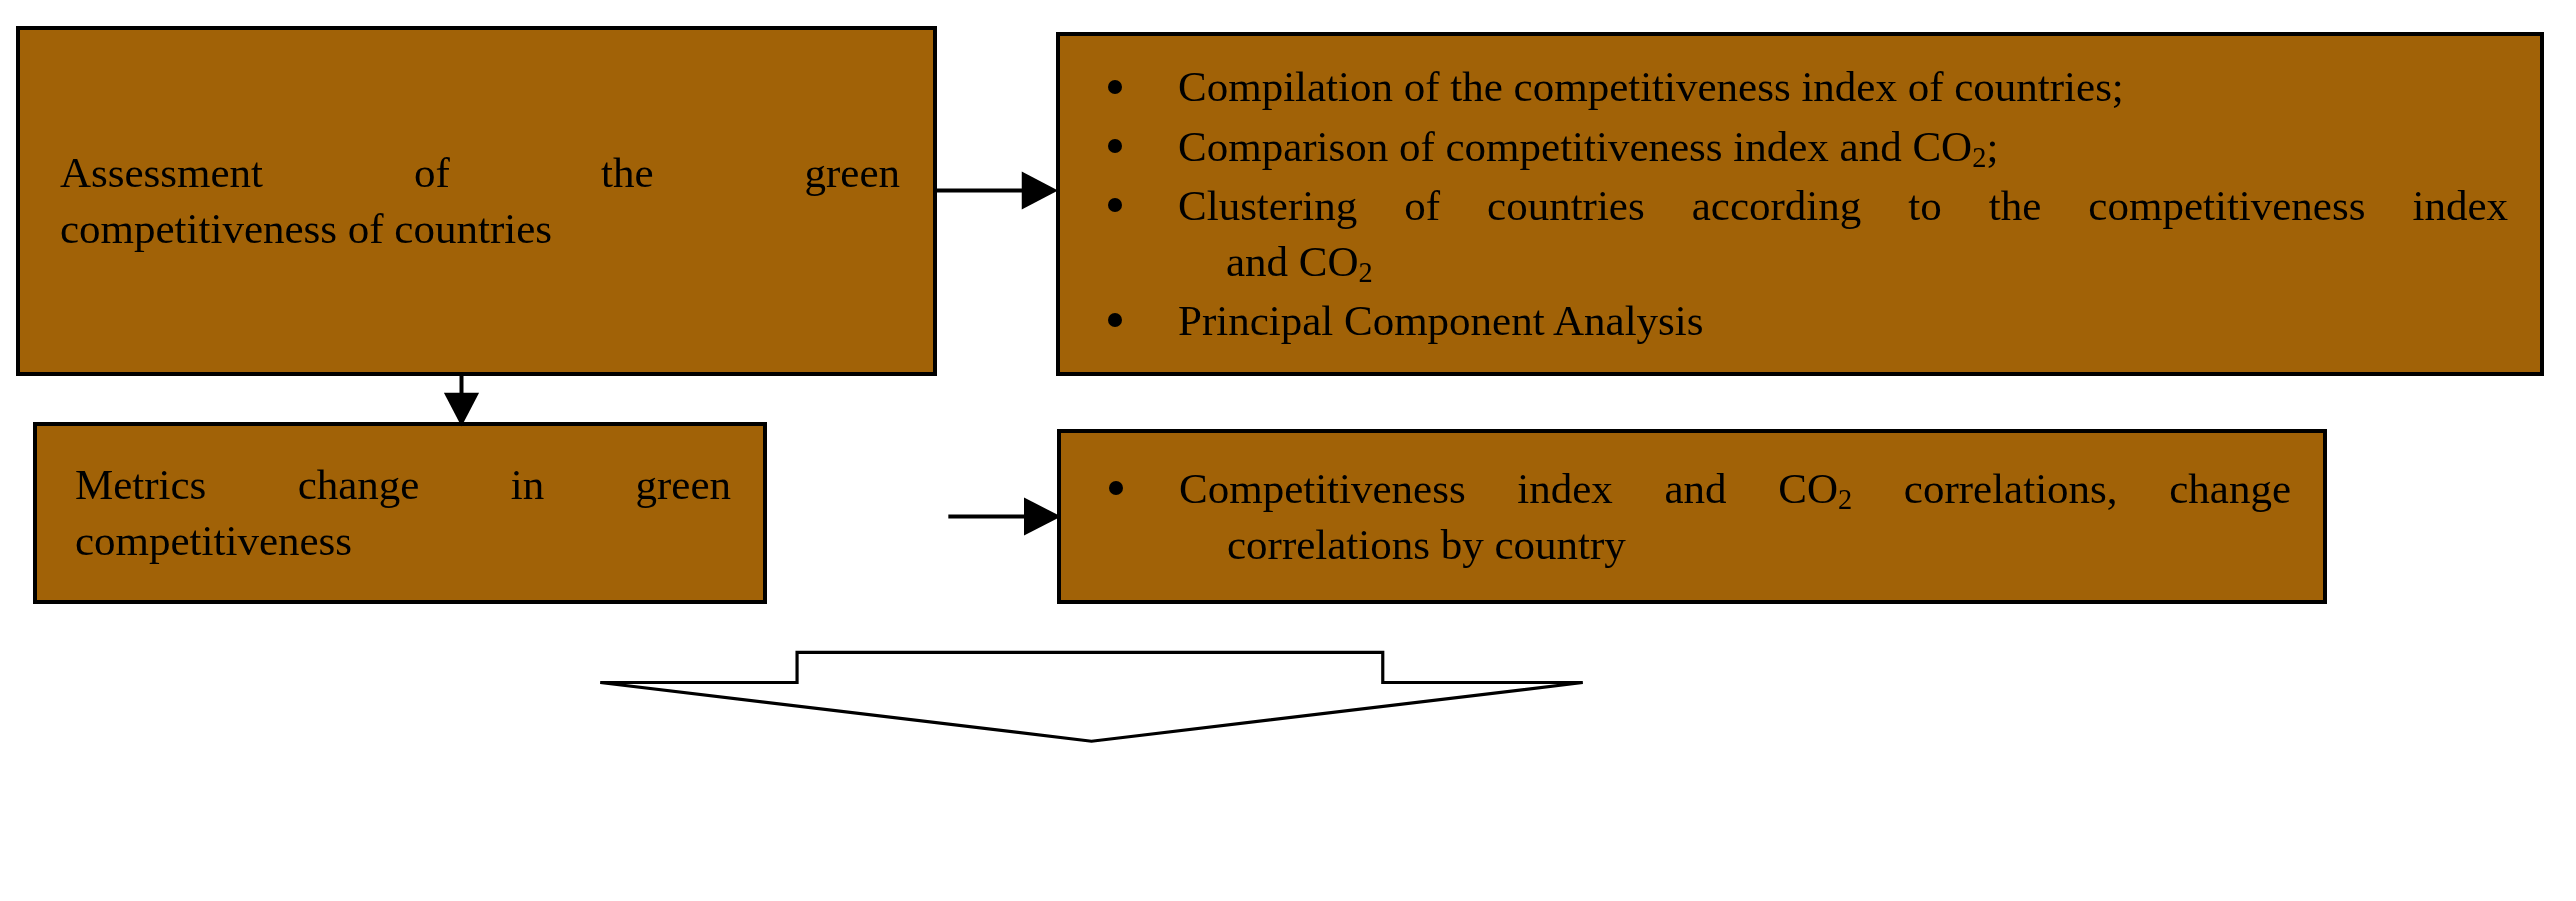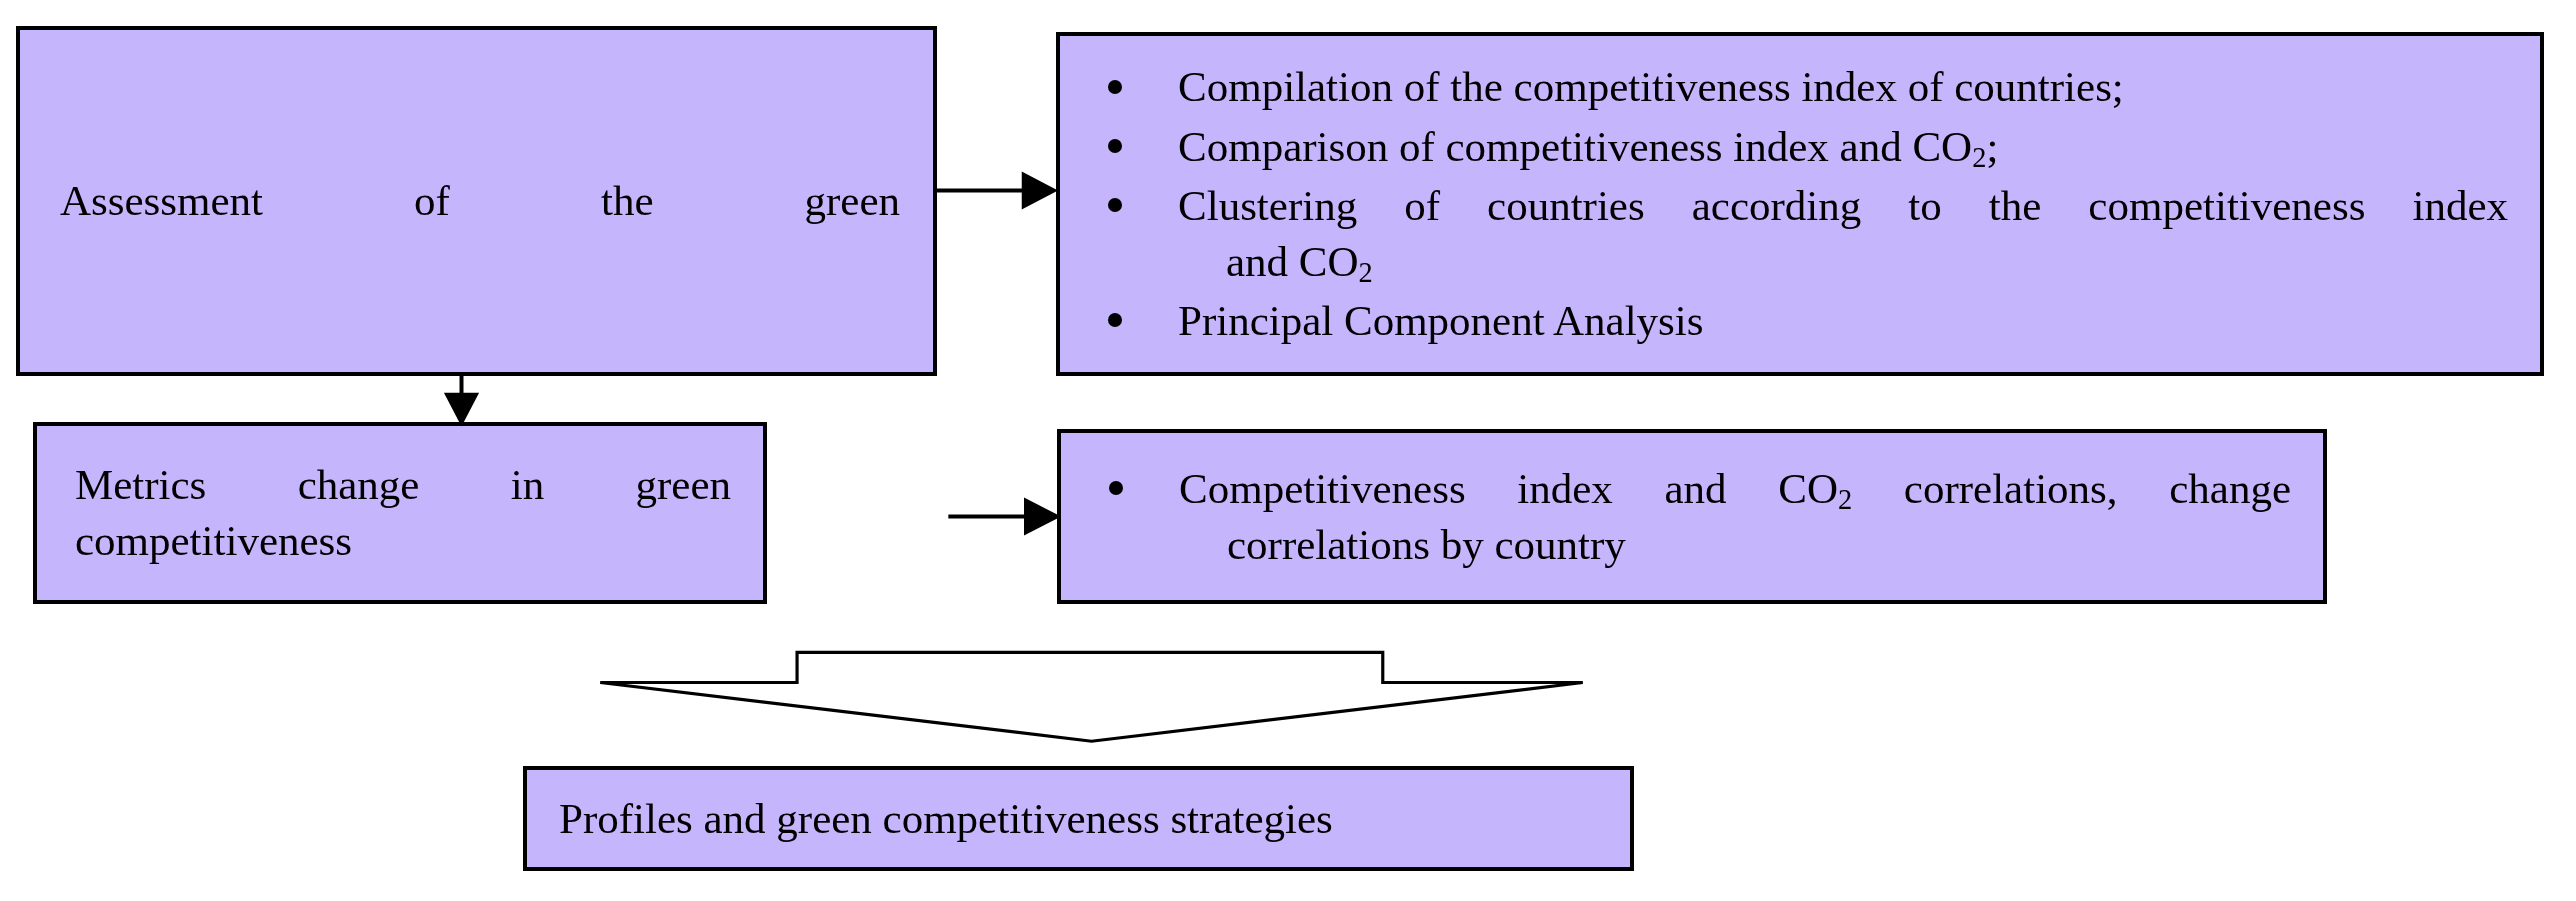--- a/index.html
+++ b/index.html
@@ -21,21 +21,21 @@
     left: 0; top: 0;
     width: 2576px;
     height: 902px;
   }
 
   
   .node {
     position: absolute;
     box-sizing: border-box;
     border: 4px solid #000000;
-    background: #c4b5fd;
+    background: #a16207;
     display: flex;
     align-items: center;
   }
 
   .node-text {
     width: 100%;
     font-size: 43px;
     line-height: 1.30;
     text-align: justify;
     text-align-last: left;
@@ -170,20 +170,21 @@
   svg { display: block; overflow: visible; }
 </style>
 </head>
 <body>
 
 <div class="stage">
 
   <div class="node" id="box-assessment">
     <div class="node-text">
       <span class="line-a">Assessment of the green</span>
+      <span class="line-b">competitiveness of countries</span>
     </div>
   </div>
 
   <div class="node" id="box-tasks">
     <ul class="bullets">
 
       <li>
         <span class="dot"></span>
         <span class="bullet-text">
           <span>Compilation of the competitiveness index of countries;</span>
@@ -252,18 +253,15 @@
       <polygon points="6,26 50,26 28,68" fill="#000000"></polygon>
     </svg>
   </div>
 
   <div class="connector" id="arrow-block-down">
     <svg width="991" height="100" viewBox="0 0 1246 126">
       <polygon points="252,8 990,8 990,46 1242,46 623,120 4,46 252,46" fill="#ffffff" stroke="#000000" stroke-width="4" stroke-linejoin="miter"></polygon>
     </svg>
   </div>
 
-  <div class="node" id="box-strategies">
-    <div class="node-text">Profiles and green competitiveness strategies</div>
-  </div>
 
 </div>
 
 
 </body></html>

